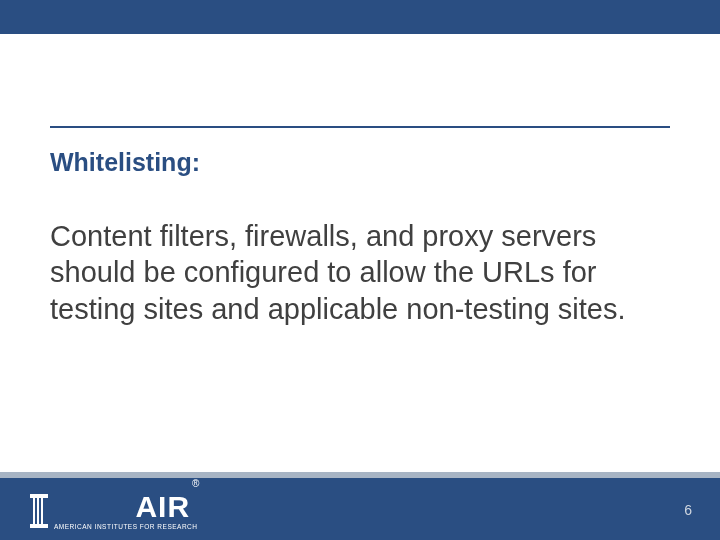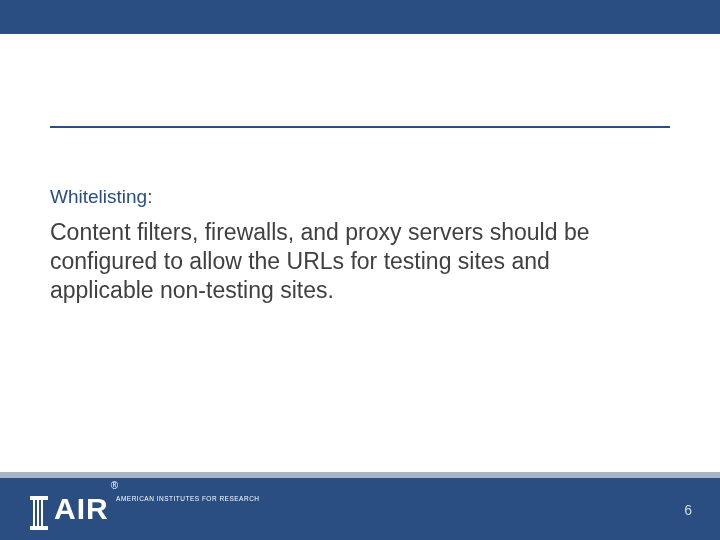--- a/index.html
+++ b/index.html
@@ -39,31 +39,30 @@
     top: 126px;
     left: 50px;
     width: 620px;
     height: 2px;
     background: #2a4e82;
   }
   .subheading {
     position: absolute;
     top: 148px;
     left: 50px;
-    font-size: 19px;
-    font-weight: normal;
+    font-size: 25px;
+    font-weight: bold;
     color: #2a4e82;
-    margin-top: 38px;
   }
   .body-text {
     position: absolute;
     top: 218px;
     left: 50px;
     width: 590px;
-    font-size: 23px;
+    font-size: 29px;
     line-height: 1.25;
     color: #404040;
   }
   .footer-bar {
     position: absolute;
     bottom: 0;
     left: 0;
     width: 720px;
     height: 62px;
     background: #2a4e82;
@@ -115,21 +114,22 @@
     );
   }
   .logo-column .base {
     position: absolute;
     bottom: 0; left: 0;
     width: 18px; height: 4px;
     background: #ffffff;
   }
   .logo-text {
     display: flex;
-    flex-direction: row;
+    flex-direction: column;
+    align-items: flex-end;
   }
   .logo-text .air {
     font-size: 30px;
     font-weight: bold;
     line-height: 1;
     letter-spacing: 1px;
     position: relative;
   }
   .logo-text .reg {
     font-size: 10px;

